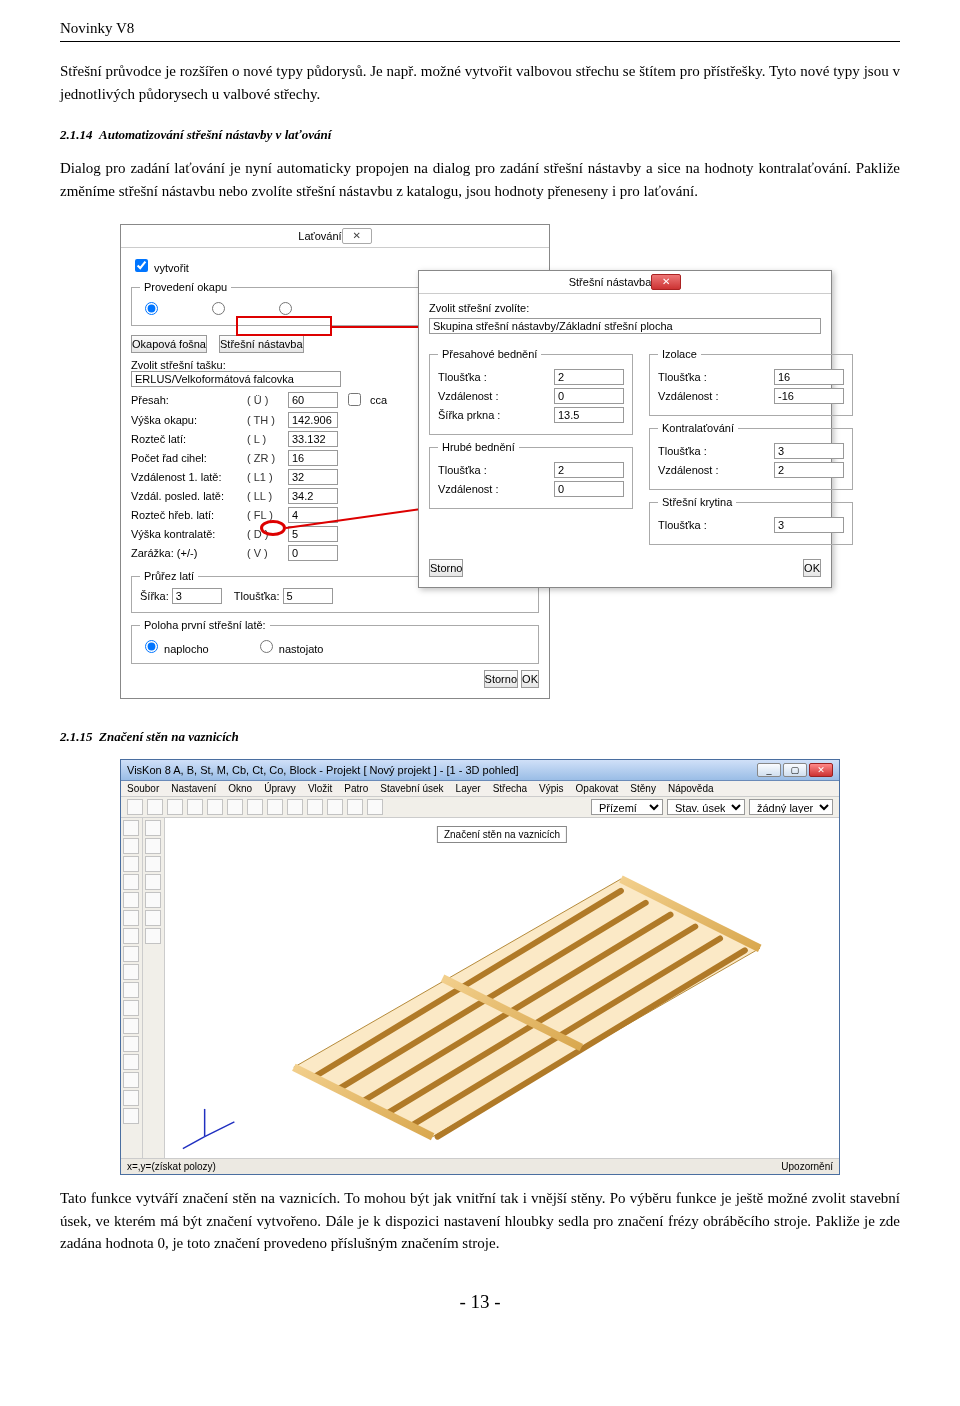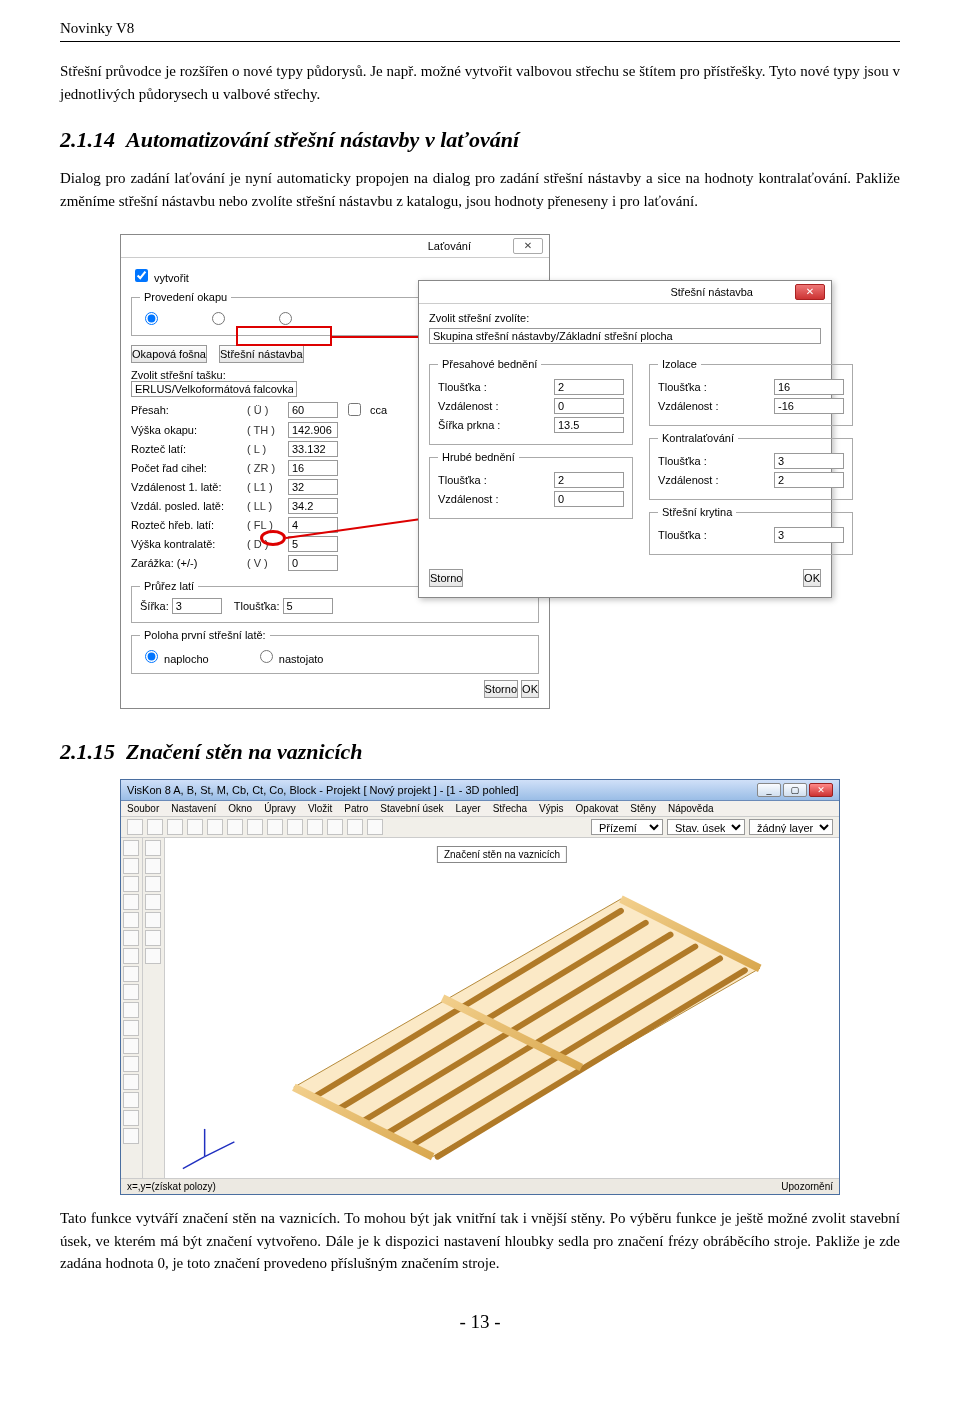--- a/index.html
+++ b/index.html
@@ -18,21 +18,21 @@
     border-bottom: 1px solid #000;
     margin-bottom: 18px;
   }
   .para {
     text-align: justify;
     line-height: 1.5;
     margin: 12px 0 22px 0;
   }
   .section-heading {
     font-style: italic;
-    font-size: 22px;
+    font-size: 13px;
     font-weight: bold;
     margin: 22px 0 14px 0;
   }
   .footer {
     text-align: center;
     margin-top: 36px;
     font-size: 19px;
   }
 
   
@@ -47,23 +47,22 @@
   .dlg {
     background: #fff;
     border: 1px solid #888;
     position: relative;
   }
   .dlg-title {
     background: #fff;
     border-bottom: 1px solid #ccc;
     padding: 3px 6px;
     display: flex;
-    justify-content: flex-end;
+    justify-content: center;
     align-items: center;
-    gap: 42px;
   }
   .close-btn {
     width: 30px; height: 16px;
     border: 1px solid #aaa;
     border-radius: 2px;
     text-align: center;
     font-size: 10px;
     line-height: 14px;
     color: #444;
   }
@@ -84,21 +83,21 @@
   .row .code { width: 35px; color: #333; }
   .inp {
     border: 1px solid #999;
     background: #fff;
     padding: 1px 3px;
     font-size: 11px;
     height: 16px;
   }
   .inp.w50 { width: 50px; }
   .inp.w70 { width: 70px; }
-  .inp.long { width: 166px; }
+  .inp.long { width: 210px; }
   .btn {
     border: 1px solid #999;
     background: linear-gradient(#fdfdfd,#e6e6e6);
     padding: 2px 0;
     font-size: 11px;
   }
   .chk { margin-right: 3px; }
   .radio-row { display: flex; gap: 46px; }
 
   .left-dlg { width: 430px; }

